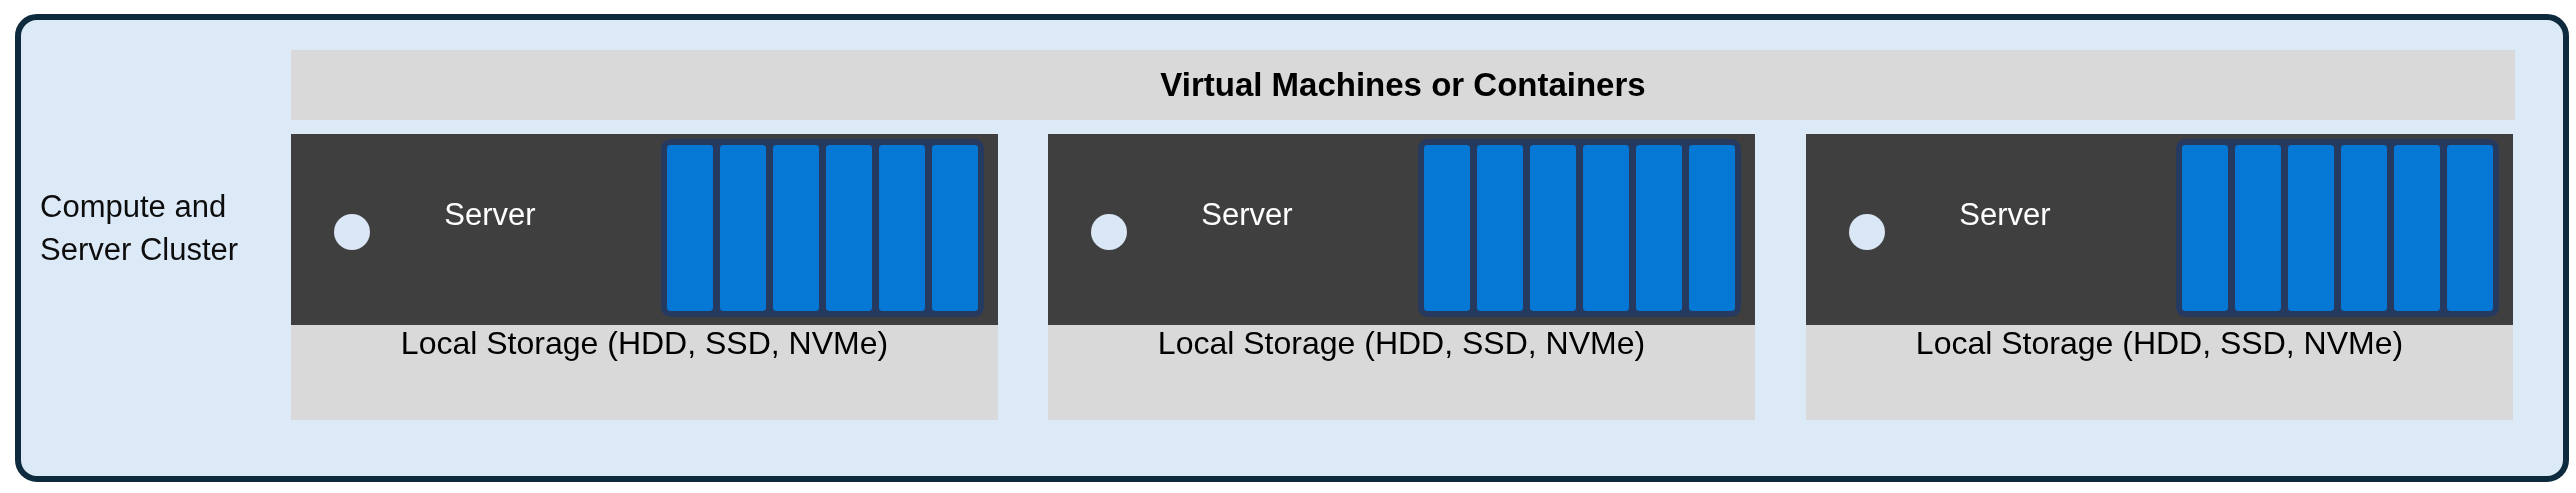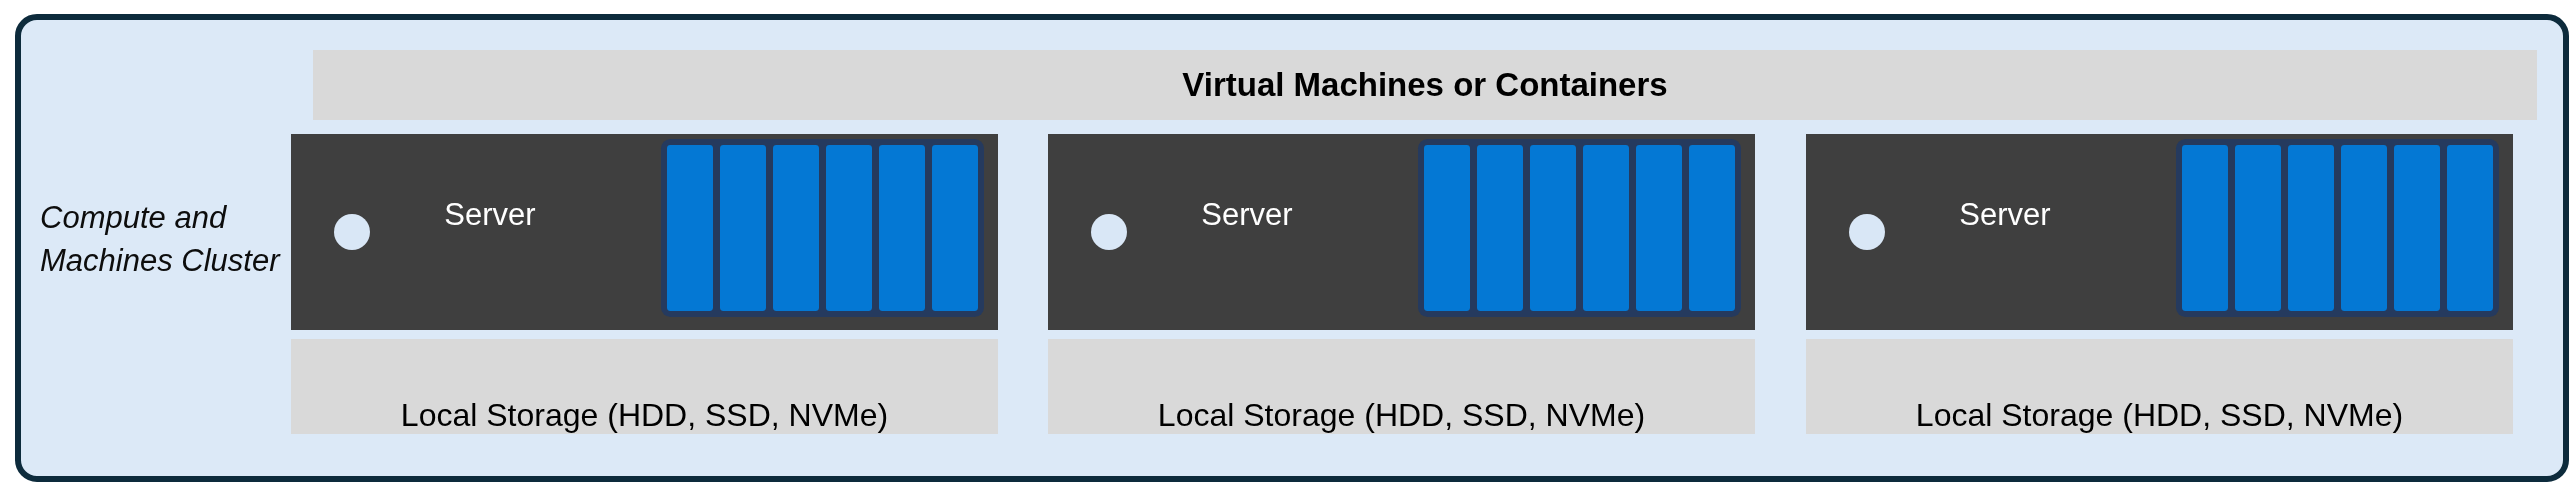--- a/index.html
+++ b/index.html
@@ -15,34 +15,33 @@
     position: absolute;
     left: 15px; top: 13.7px;
     width: 2554px; height: 468px;
     box-sizing: border-box;
     background: var(--container-fill);
     border: 6.2px solid var(--container-border);
     border-radius: 22px;
   }
   .cluster-label {
     position: absolute;
-    left: 40px; top: 196px;
+    left: 40px; top: 185px;
     font-size: 31px;
     line-height: 43px;
     color: #0d0d0d;
     white-space: nowrap;
-    font-style: italic;
   }
   .vm-banner {
     position: absolute;
     left: 291px; top: 50px;
     width: 2224px; height: 70px;
     background: var(--panel-gray);
     display: flex; align-items: center; justify-content: center;
-    font-size: 33px; font-weight: bold; color: #000000; margin-left: 22px;
+    font-size: 33px; font-weight: bold; color: #000000;
   }
   .server-col { position: absolute; top: 0; width: 654px; height: 494px; }
   .col-0 { left: 291px; }
   .col-1 { left: 1048px; }
   .col-2 { left: 1806px; }
   .server-chassis {
     position: absolute;
     left: 0; top: 134px;
     width: 707px; height: 196px;
     background: var(--server-dark);
@@ -74,37 +73,37 @@
     display: flex;
     gap: 6.9px;
   }
   .disk {
     flex: 1 1 auto;
     background: var(--disk-blue);
     border-radius: 3.4px;
   }
   .storage-panel {
     position: absolute;
-    left: 0; top: 339px;
+    left: 0; top: 325px;
     width: 707px; height: 95px;
     background: var(--panel-gray);
-    display: flex; align-items: flex-end; justify-content: center;
+    display: flex; align-items: flex-start; justify-content: center;
     font-size: 32px; color: #000000;
     white-space: nowrap;
   }
 </style>
 </head>
 <body>
 
 <div class="stage">
   <div class="cluster-container"></div>
 
   <div class="cluster-label">
     <div>Compute and</div>
-    <div>Machines Cluster</div>
+    <div>Server Cluster</div>
   </div>
 
   <div class="vm-banner">
     <span>Virtual Machines or Containers</span>
   </div>
 
   <div class="server-col col-0">
     <div class="server-chassis">
       <div class="led"></div>
       <div class="server-name">Server</div>

